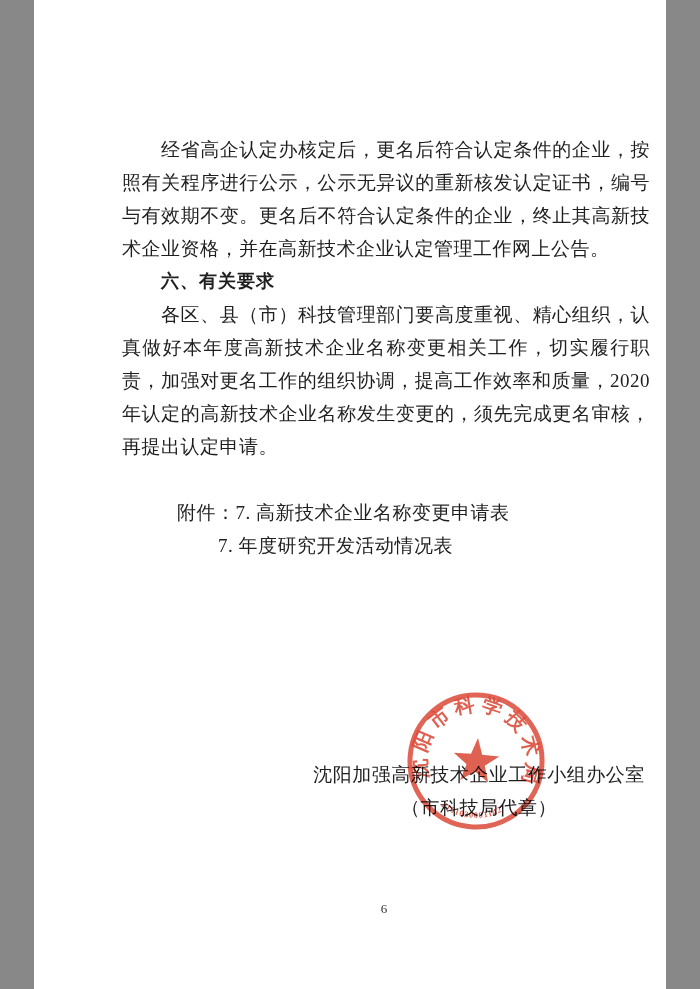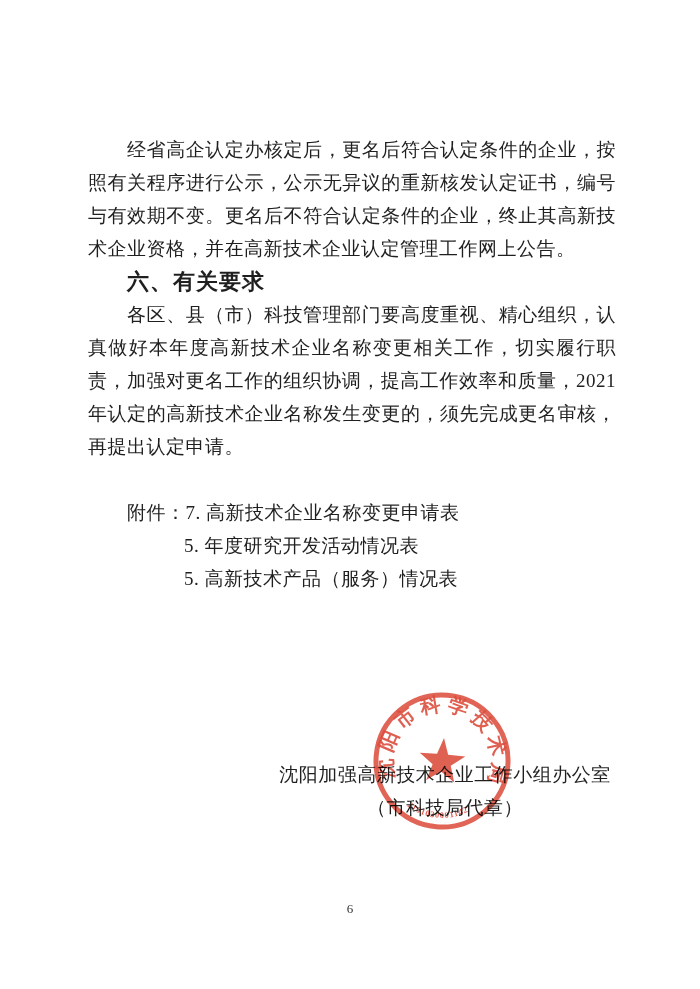--- a/index.html
+++ b/index.html
@@ -1,19 +1,19 @@
 <!DOCTYPE html>
 <html><head>
 <meta charset="utf-8">
 <style>
   * { margin: 0; padding: 0; box-sizing: border-box; }
   html, body { background: #888; }
   .page {
     position: relative;
-    width: 700px;
+    width: 632px;
     height: 989px;
     margin: 0 auto;
     background: #ffffff;
     overflow: hidden;
     font-family: "Liberation Serif", "DejaVu Serif", serif;
     color: #1f1f1f;
   }
   .content {
     position: absolute;
     left: 88px;
@@ -21,28 +21,28 @@
     width: 528px;
     font-size: 19px;
     line-height: 33px;
     letter-spacing: 0.5px;
     text-align: justify;
   }
   .para { text-indent: 39px; }
   .heading {
     font-family: Liberation Serif, serif;
     font-weight: 700;
-    font-size: 22px;
+    font-size: 18px;
     line-height: 33px;
     text-indent: 39px;
     letter-spacing: 1px;
   }
   .attachments { margin-top: 33px; }
   .att-first { text-indent: 39px; }
-  .att-first .att-label { letter-spacing: 0.5px; }
+  .att-first .att-label { letter-spacing: 0.5px; margin-left: 16px; }
   .att-row { padding-left: 96px; }
   .signature {
     position: absolute;
     left: 190px;
     top: 758px;
     width: 510px;
     text-align: center;
     font-size: 19px;
     line-height: 33px;
     letter-spacing: 0.5px;
@@ -74,28 +74,27 @@
   .stamp .serial-text { font-size: 8.5px; letter-spacing: 0.8px; }
 </style>
 </head>
 <body>
 
 <div class="page">
 
   <div class="content">
     <p class="para">经省高企认定办核定后，更名后符合认定条件的企业，按照有关程序进行公示，公示无异议的重新核发认定证书，编号与有效期不变。更名后不符合认定条件的企业，终止其高新技术企业资格，并在高新技术企业认定管理工作网上公告。</p>
     <div class="heading">六、有关要求</div>
-    <p class="para">各区、县（市）科技管理部门要高度重视、精心组织，认真做好本年度高新技术企业名称变更相关工作，切实履行职责，加强对更名工作的组织协调，提高工作效率和质量，2021 年认定的高新技术企业名称发生变更的，须先完成更名审核，再提出认定申请。</p>
+    <p class="para">各区、县（市）科技管理部门要高度重视、精心组织，认真做好本年度高新技术企业名称变更相关工作，切实履行职责，加强对更名工作的组织协调，提高工作效率和质量，2020 年认定的高新技术企业名称发生变更的，须先完成更名审核，再提出认定申请。</p>
 
     <div class="attachments">
       <div class="att-first">
         <span class="att-label">附件：</span><span>7. 高新技术企业名称变更申请表</span>
       </div>
-      <div class="att-row">5. 年度研究开发活动情况表</div>
-      <div class="att-row">5. 高新技术产品（服务）情况表</div>
+      <div class="att-row">7. 年度研究开发活动情况表</div>
     </div>
   </div>
 
   <div class="signature">
     <div>沈阳加强高新技术企业工作小组办公室</div>
     <div>（市科技局代章）</div>
   </div>
 
   <svg class="stamp" viewBox="0 0 150 150" xmlns="http://www.w3.org/2000/svg">
     <circle cx="75" cy="75" r="66" fill="none" stroke="#d9402e" stroke-width="5" opacity="0.88"></circle>

